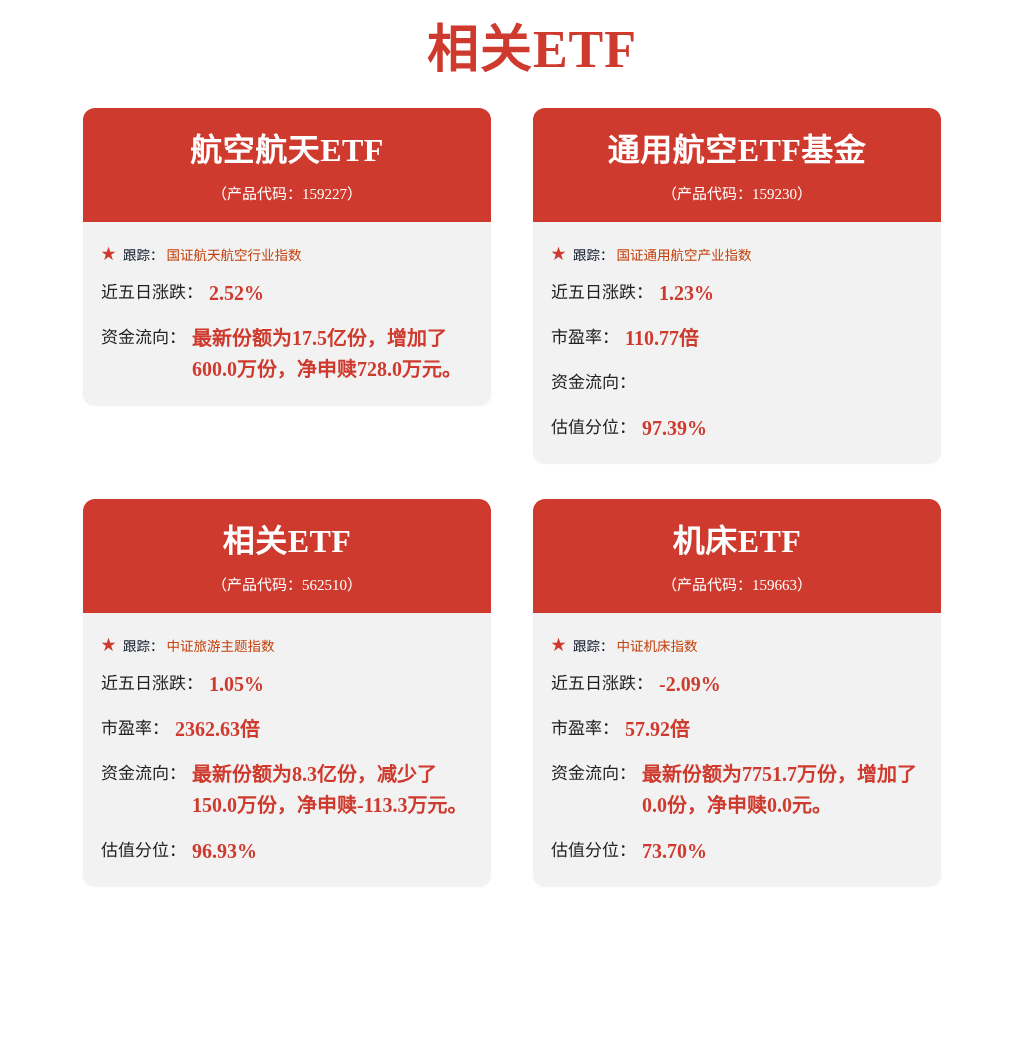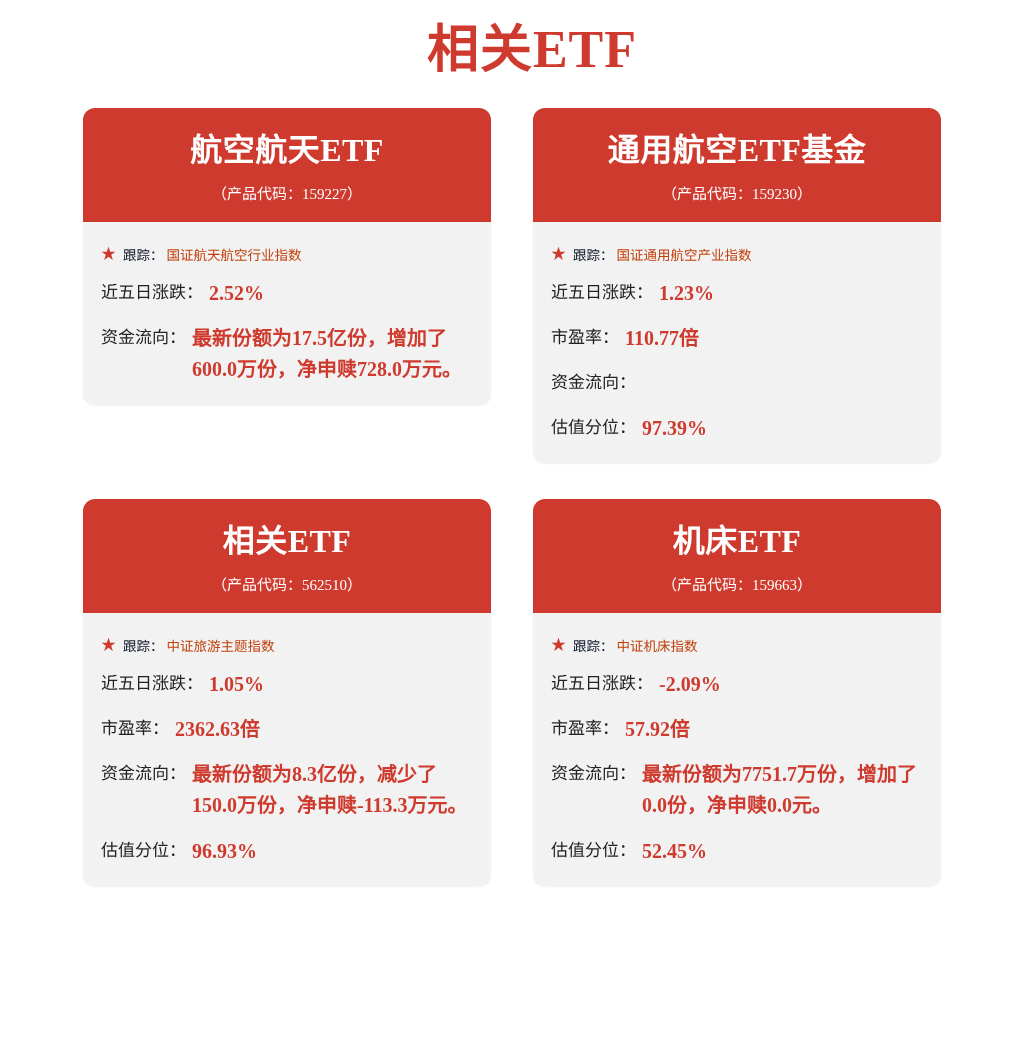--- a/index.html
+++ b/index.html
@@ -226,19 +226,19 @@
         <div class="metric">
           <span class="metric-label">市盈率：</span>
           <span class="metric-value">57.92倍</span>
         </div>
         <div class="metric">
           <span class="metric-label">资金流向：</span>
           <span class="metric-value long">最新份额为7751.7万份，增加了0.0份，净申赎0.0元。</span>
         </div>
         <div class="metric">
           <span class="metric-label">估值分位：</span>
-          <span class="metric-value">52.45%</span>
+          <span class="metric-value">73.70%</span>
         </div>
       </div>
     </div>
 
   </div>
 </div>
 
 </body></html>

